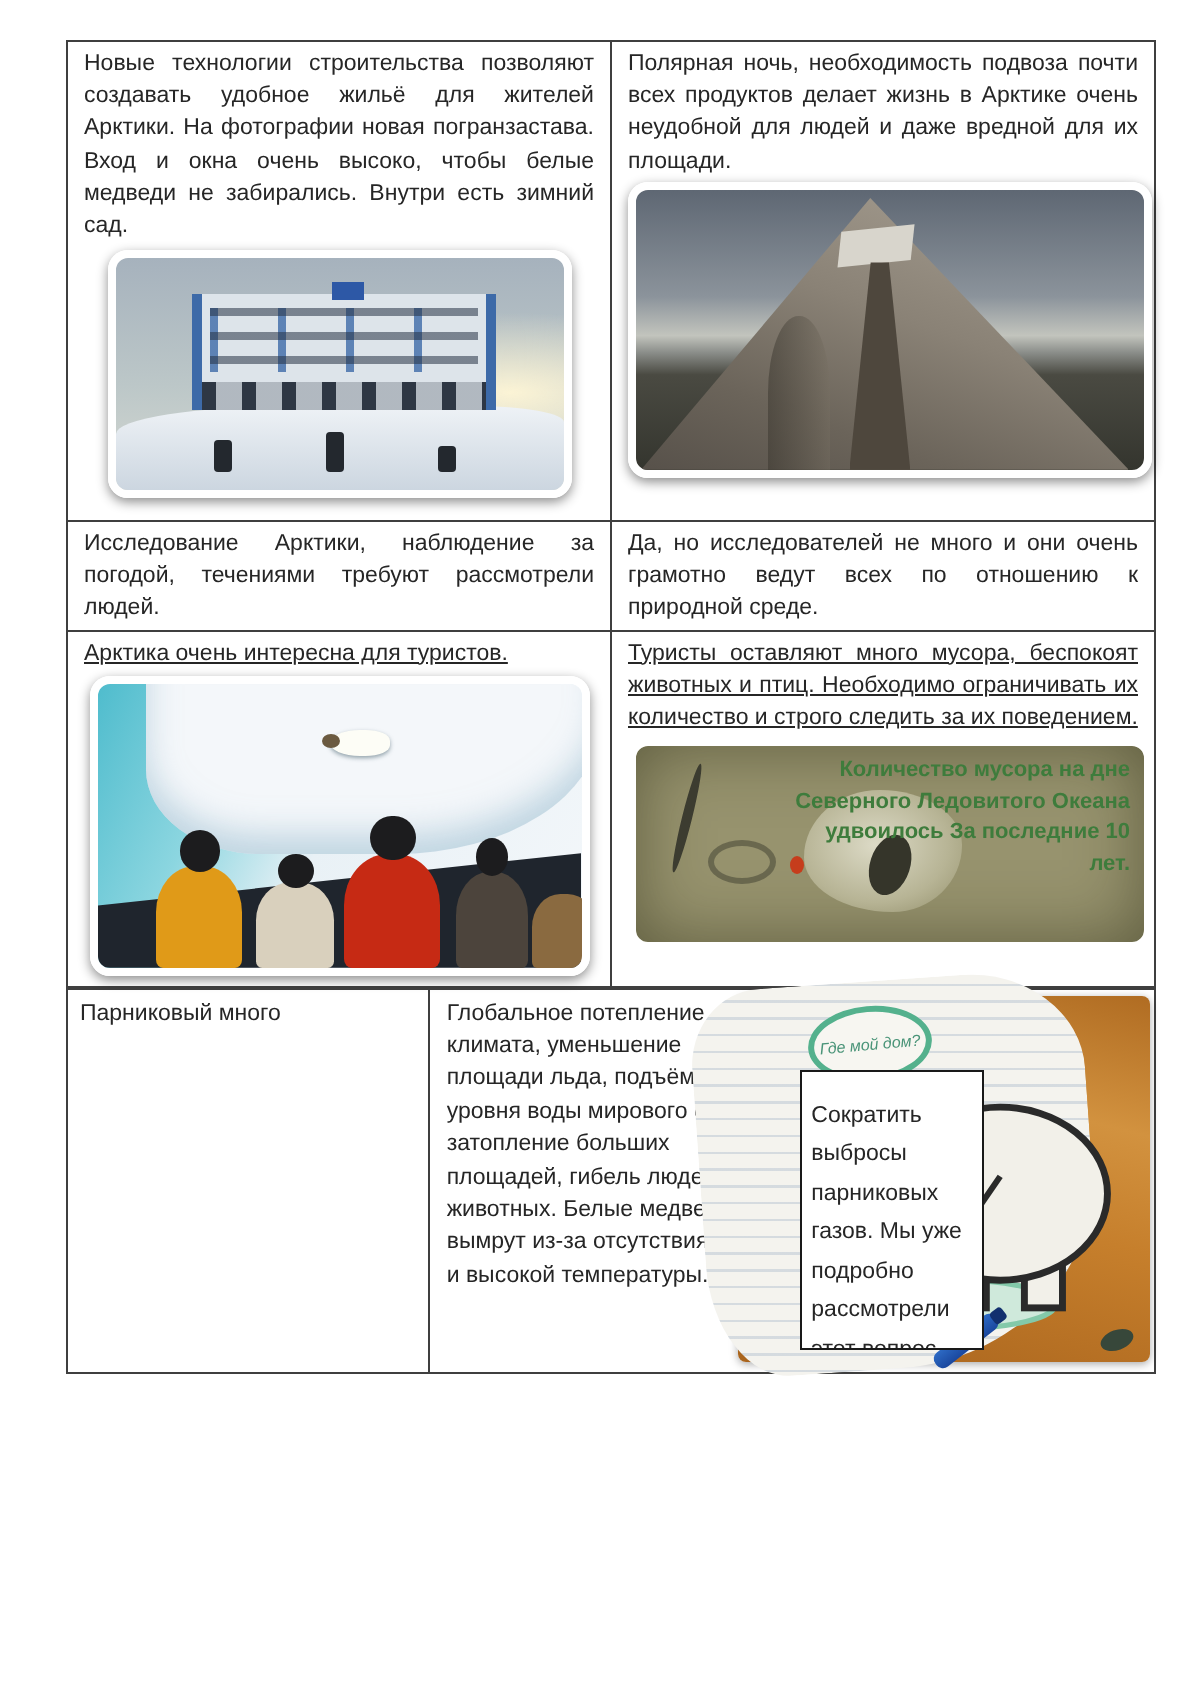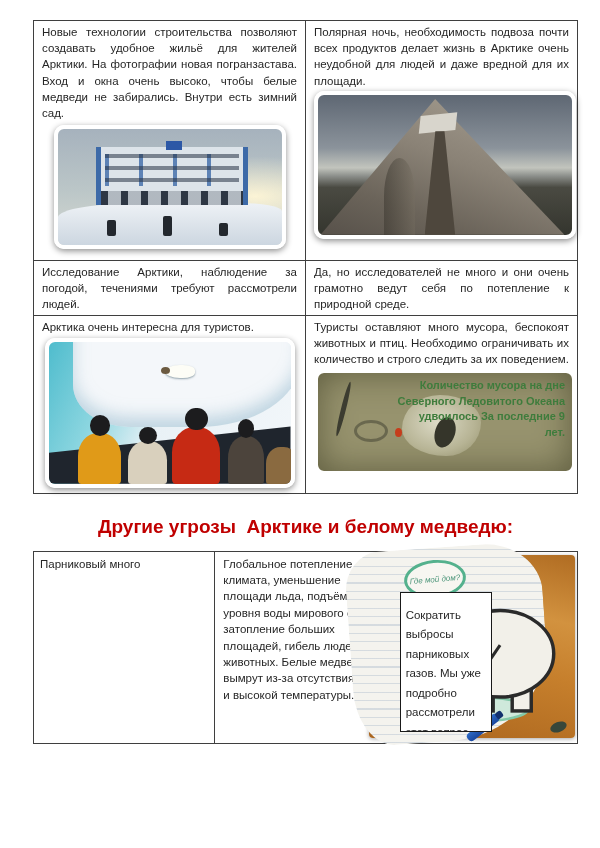--- a/index.html
+++ b/index.html
@@ -6,21 +6,21 @@
   body { background:#888; font-family:"Liberation Sans","DejaVu Sans",sans-serif; }
   .page { position:relative; width:600px; height:848px; background:#ffffff; margin:0 auto;
           color:#262626; overflow:hidden; }
   .content { position:absolute; left:33px; top:20px; width:545px; }
 
   
   table { border-collapse:collapse; table-layout:fixed; width:545px; }
   td, th { border:1.5px solid #3f3f3f; vertical-align:top; }
   .t1 td { padding:3px 8px 2px 8px; }
   .t1 p { font-size:11.5px; line-height:16.2px; text-align:justify; }
-  .t1 .r1 { height:240px; } .t1 .r2 { height:50px; } .t1 .r3 { height:178px; }
+  .t1 .r1 { height:240px; } .t1 .r2 { height:50px; } .t1 .r3 { height:178px;text-decoration:underline; }
 
   
   .photo { position:relative; display:block; margin:4px auto 0 auto; overflow:hidden;
            border:4px solid #fff; border-radius:10px;
            box-shadow:0 2px 6px rgba(0,0,0,.45); }
 
   
   .ph-build { width:232px; height:124px;
      background:radial-gradient(ellipse at 88% 58%, rgba(255,246,214,.95), rgba(255,246,214,0) 42%),
                 linear-gradient(180deg,#a6b2bd 0%,#bcc7c8 55%,#d6d9d2 100%); }
@@ -147,21 +147,21 @@
             <span class="pt-open"></span>
             <span class="pt-fold"></span>
           </div>
         </td>
       </tr>
       <tr class="r2">
         <td>
           <p>Исследование Арктики, наблюдение за погодой, течениями требуют рассмотрели людей.</p>
         </td>
         <td>
-          <p>Да, но исследователей не много и они очень грамотно ведут себя по потепление к природной среде.</p>
+          <p>Да, но исследователей не много и они очень грамотно ведут всех по отношению к природной среде.</p>
         </td>
       </tr>
       <tr class="r3">
         <td>
           <p>Арктика очень интересна для туристов.</p>
           <div class="photo ph-tour">
             <span class="pu-ice"></span>
             <span class="pu-bear">
               <span class="pu-bhead"></span>
             </span>
@@ -182,28 +182,27 @@
           </div>
         </td>
         <td>
           <p>Туристы оставляют много мусора, беспокоят животных и птиц. Необходимо  ограничивать их количество и строго следить за их поведением.</p>
           <div class="photo ph-sea">
             <span class="ps-debris"></span>
             <span class="ps-debris2"></span>
             <span class="ps-bag"></span>
             <span class="ps-bagdark"></span>
             <span class="ps-red"></span>
-            <span class="ps-cap">Количество мусора на  дне Северного Ледовитого Океана  удвоилось За  последние 9  лет.</span>
+            <span class="ps-cap">Количество мусора на  дне Северного Ледовитого Океана  удвоилось За  последние 10  лет.</span>
           </div>
         </td>
       </tr>
     </tbody>
       </table>
 
-    <div class="heading">Другие угрозы  Арктике и белому медведю:</div>
 
     <table class="t2">
       <tbody>
       <tr class="body-row">
         <td class="c-threat">Парниковый много</td>
         <td class="c-cons">Глобальное  потепление климата, уменьшение площади льда, подъём уровня воды мирового океана, затопление больших площадей, гибель людей и животных. Белые медведи вымрут из-за отсутствия льда и высокой температуры.</td>
         <td class="c-prev">
           <div class="ph-draw">
             <span class="pd-paper"></span>
             <svg class="pd-svg" viewBox="0 0 200 160">

